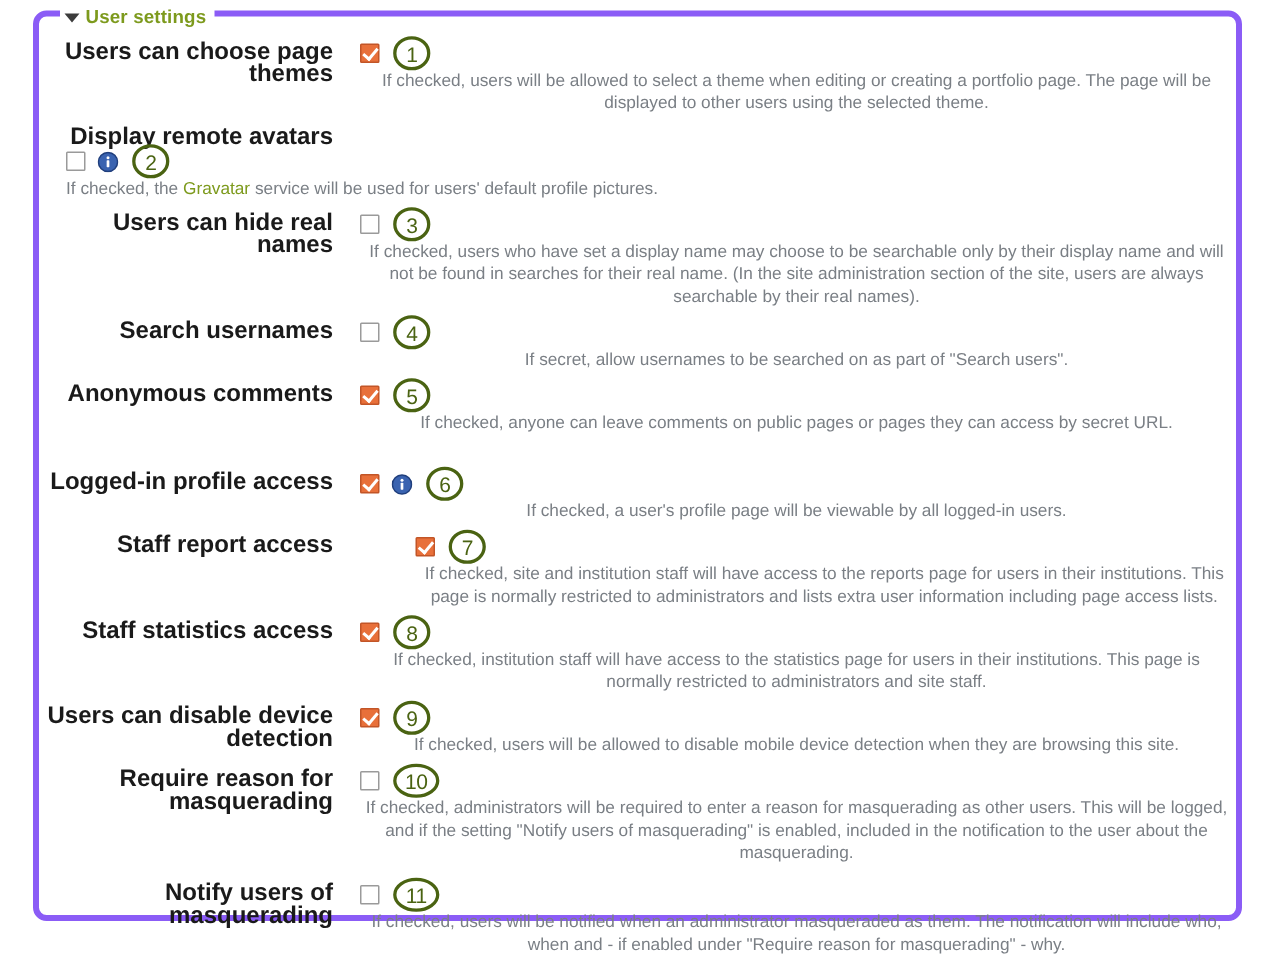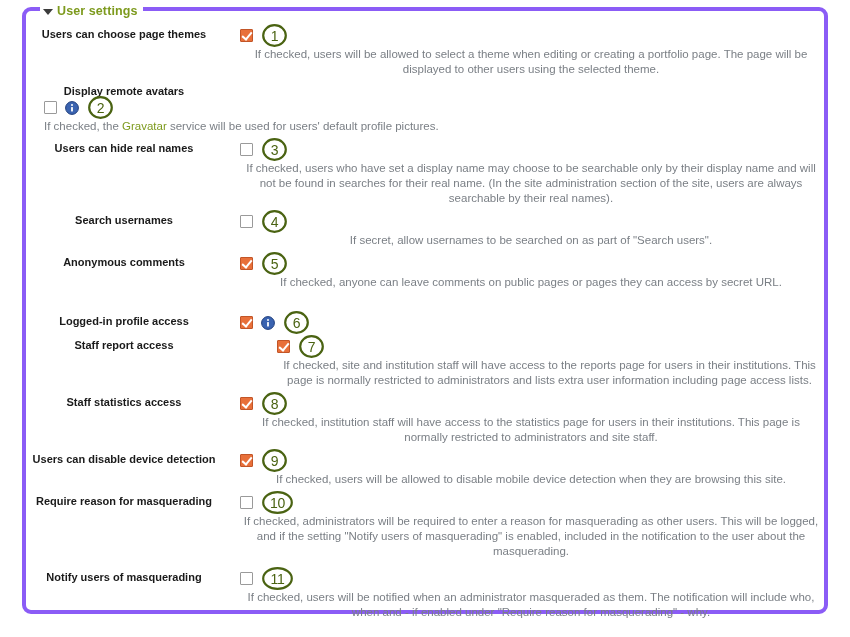--- a/index.html
+++ b/index.html
@@ -72,22 +72,22 @@
   }
   .row {
     position: relative;
     display: flex;
     align-items: flex-start;
     padding: 0;
   }
   .row-label {
     width: 196px;
     min-width: 196px;
-    text-align: center;
-    font-size: 11px;
+    text-align: right;
+    font-size: 16px;
     font-weight: bold;
     color: #1a1a1a;
     padding-right: 0;
     line-height: 15px;
   }
   .row-body {
     flex: 1;
     padding-left: 18px;
     padding-right: 10px;
   }
@@ -277,20 +277,21 @@
                   <rect x="6.1" y="5.9" width="1.8" height="4.6" rx="0.5" fill="#ffffff"></rect>
                 </svg>
               </span>
               <div class="anno">
                 <svg width="27" height="25" viewBox="0 0 27 25">
                   <ellipse cx="13.5" cy="12.5" rx="11.3" ry="10.3" fill="none" stroke="#4a6312" stroke-width="2.2"></ellipse>
                 </svg>
                 <span class="anno-num">6</span>
               </div>
             </div>
+            <div class="desc">If checked, a user's profile page will be viewable by all logged-in users.</div>
           </div>
         </div>
         <div class="row" style="margin-bottom: 7px; gap: 37px;">
           <div class="row-label">Staff report access</div>
           <div class="row-body">
             <div class="control-line">
               <div class="cb checked"></div>
               <div class="anno">
                 <svg width="27" height="25" viewBox="0 0 27 25">
                   <ellipse cx="13.5" cy="12.5" rx="11.3" ry="10.3" fill="none" stroke="#4a6312" stroke-width="2.2"></ellipse>

